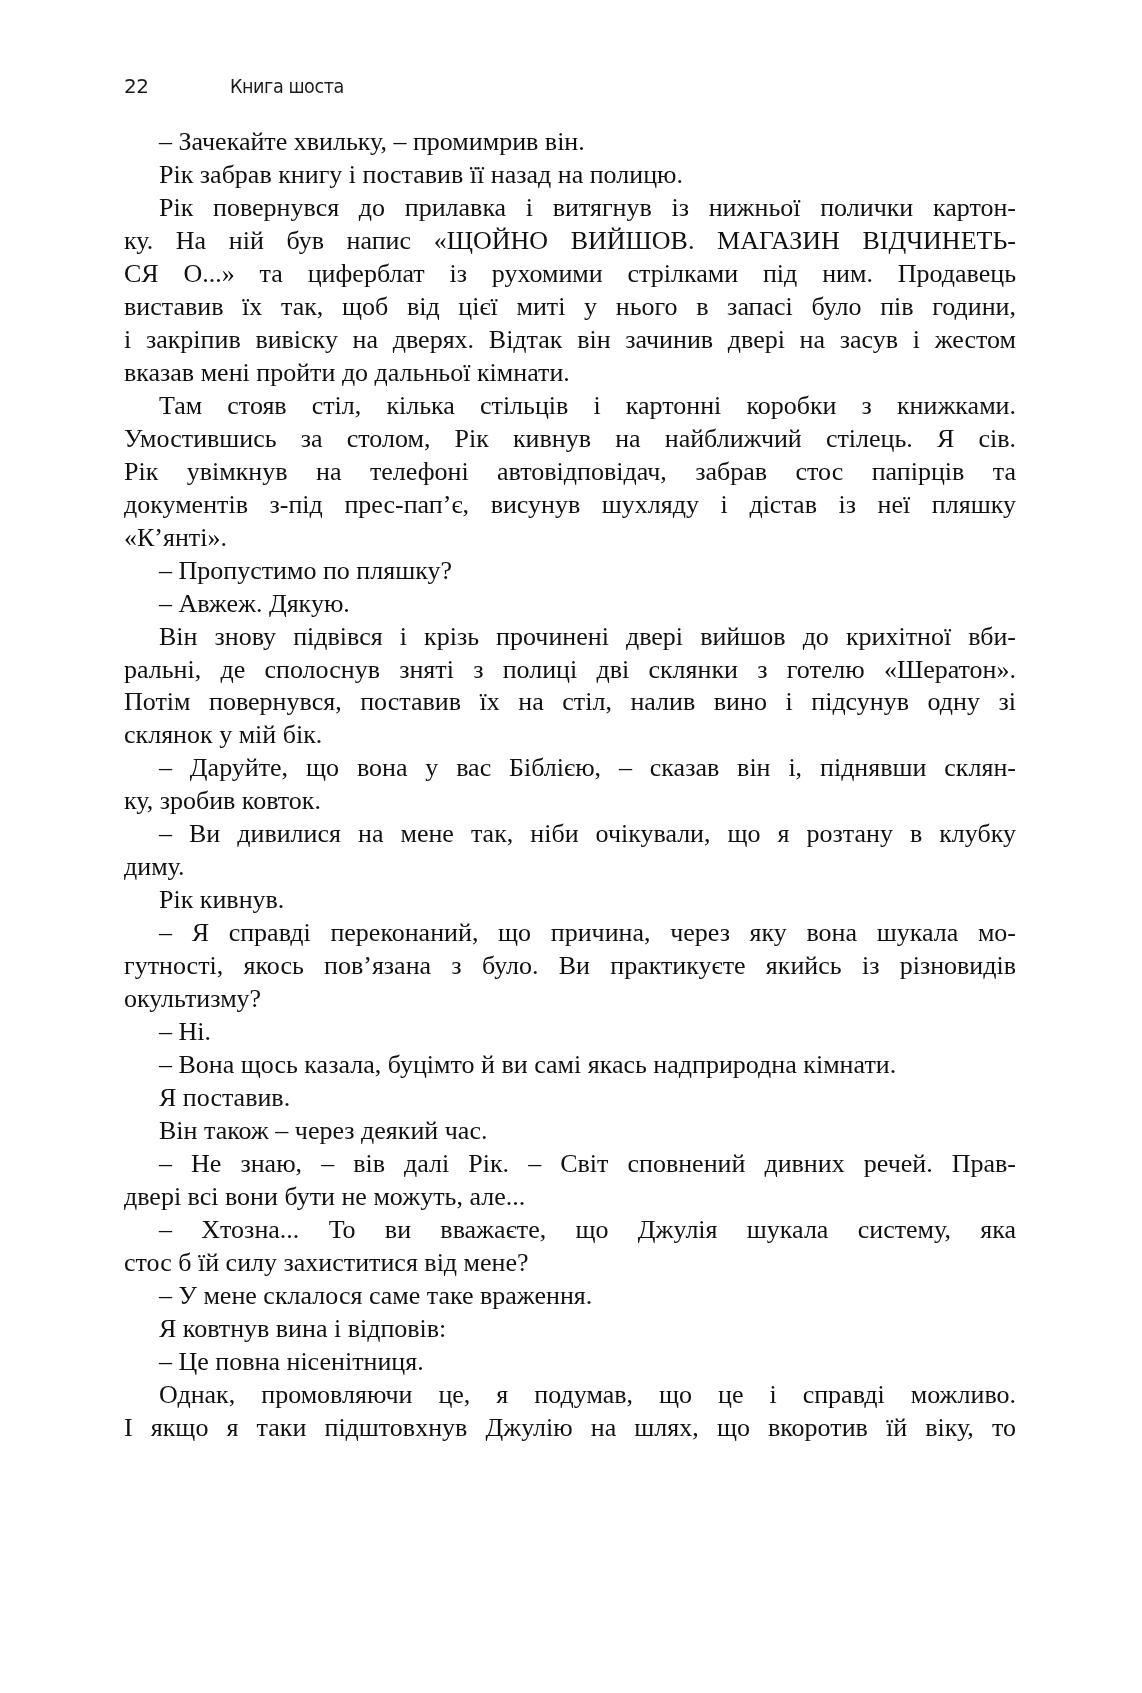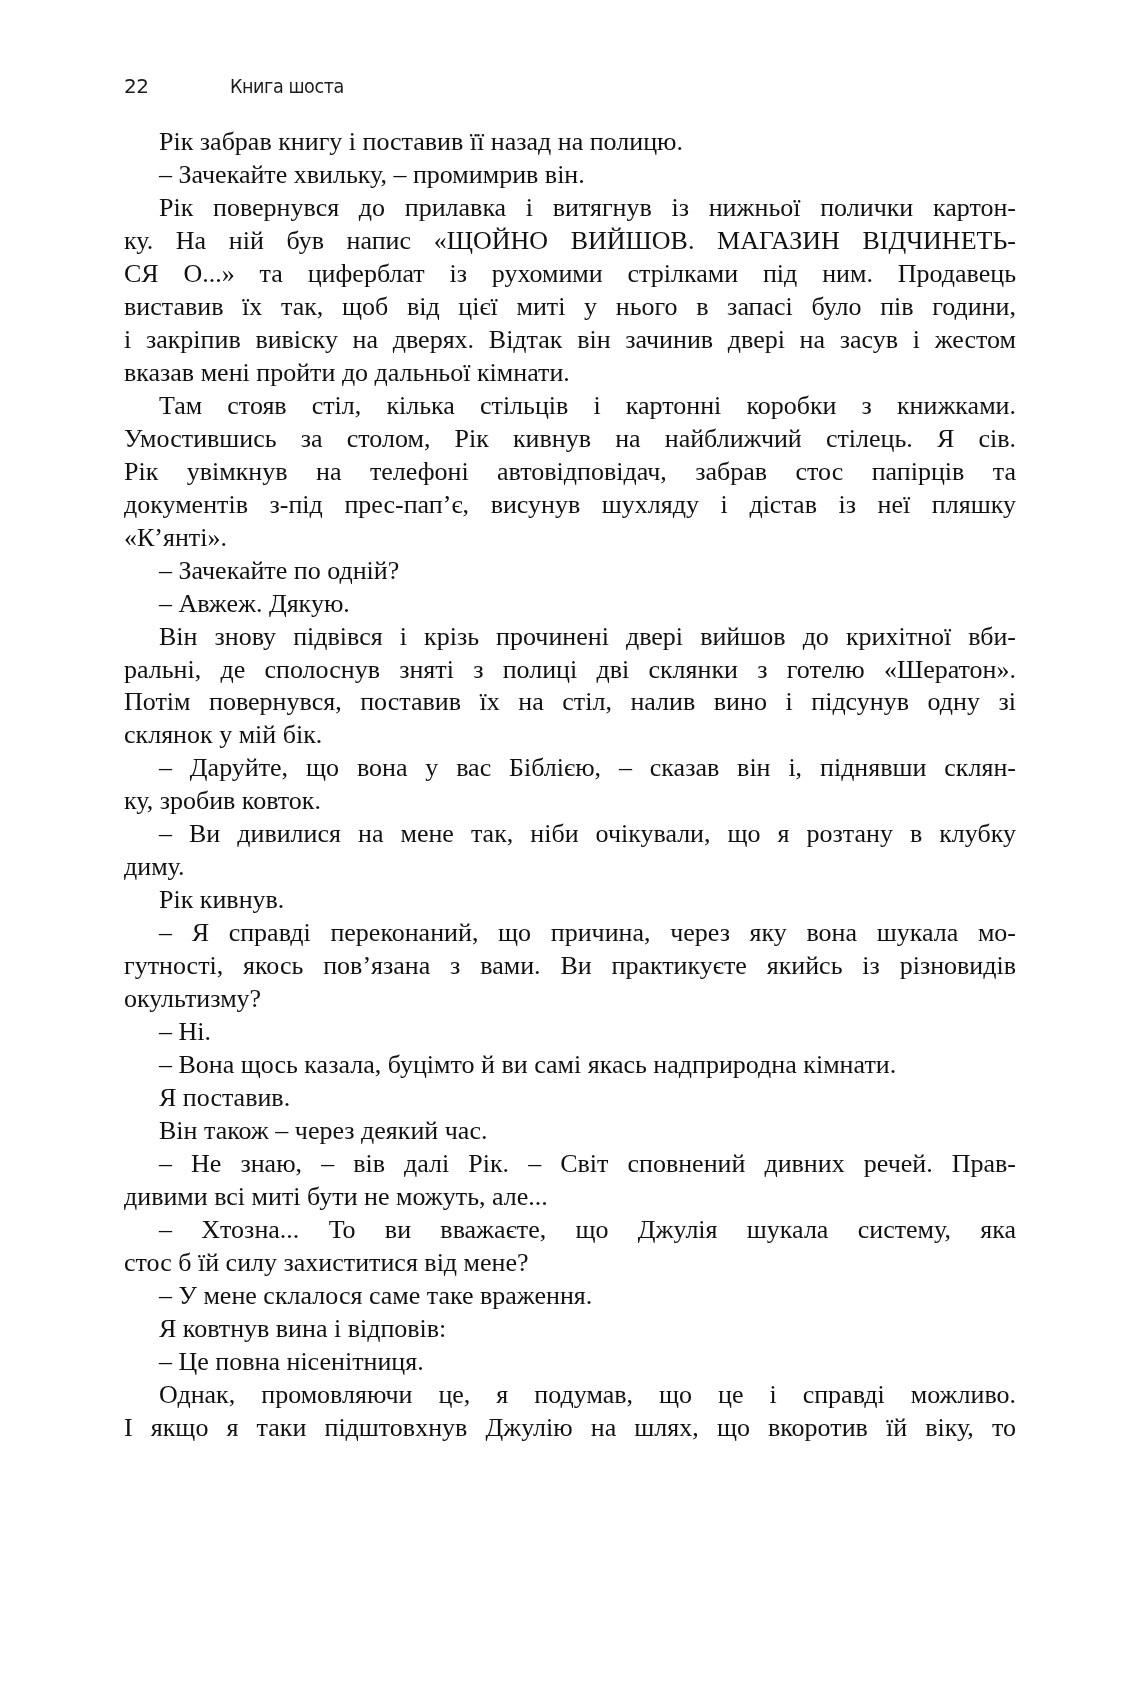--- a/index.html
+++ b/index.html
@@ -15,53 +15,53 @@
 </style>
 </head>
 <body>
 
 <div class="page">
   <div class="header">
     <span class="num">22</span>
     <span class="title">Книга шоста</span>
   </div>
   <div class="body" id="body">
+      <div class="line ind">– Зачекайте хвильку, – промимрив він.</div>
       <div class="line ind">Рік забрав книгу і поставив її назад на полицю.</div>
-      <div class="line ind">– Зачекайте хвильку, – промимрив він.</div>
       <div class="line j ind">Рік повернувся до прилавка і витягнув із нижньої полички картон-</div>
       <div class="line j">ку. На ній був напис «ЩОЙНО ВИЙШОВ. МАГАЗИН ВІДЧИНЕТЬ-</div>
       <div class="line j">СЯ О...» та циферблат із рухомими стрілками під ним. Продавець</div>
       <div class="line j">виставив їх так, щоб від цієї миті у нього в запасі було пів години,</div>
       <div class="line j">і закріпив вивіску на дверях. Відтак він зачинив двері на засув і жестом</div>
       <div class="line">вказав мені пройти до дальньої кімнати.</div>
       <div class="line j ind">Там стояв стіл, кілька стільців і картонні коробки з книжками.</div>
       <div class="line j">Умостившись за столом, Рік кивнув на найближчий стілець. Я сів.</div>
       <div class="line j">Рік увімкнув на телефоні автовідповідач, забрав стос папірців та</div>
       <div class="line j">документів з-під прес-пап’є, висунув шухляду і дістав із неї пляшку</div>
       <div class="line">«К’янті».</div>
-      <div class="line ind">– Зачекайте по одній?</div>
+      <div class="line ind">– Пропустимо по пляшку?</div>
       <div class="line ind">– Авжеж. Дякую.</div>
       <div class="line j ind">Він знову підвівся і крізь прочинені двері вийшов до крихітної вби-</div>
       <div class="line j">ральні, де сполоснув зняті з полиці дві склянки з готелю «Шератон».</div>
       <div class="line j">Потім повернувся, поставив їх на стіл, налив вино і підсунув одну зі</div>
       <div class="line">склянок у мій бік.</div>
       <div class="line j ind">– Даруйте, що вона у вас Біблією, – сказав він і, піднявши склян-</div>
       <div class="line">ку, зробив ковток.</div>
       <div class="line j ind">– Ви дивилися на мене так, ніби очікували, що я розтану в клубку</div>
       <div class="line">диму.</div>
       <div class="line ind">Рік кивнув.</div>
       <div class="line j ind">– Я справді переконаний, що причина, через яку вона шукала мо-</div>
-      <div class="line j">гутності, якось пов’язана з вами. Ви практикуєте якийсь із різновидів</div>
+      <div class="line j">гутності, якось пов’язана з було. Ви практикуєте якийсь із різновидів</div>
       <div class="line">окультизму?</div>
       <div class="line ind">– Ні.</div>
       <div class="line ind">– Вона щось казала, буцімто й ви самі якась надприродна кімнати.</div>
       <div class="line ind">Я поставив.</div>
       <div class="line ind">Він також – через деякий час.</div>
       <div class="line j ind">– Не знаю, – вів далі Рік. – Світ сповнений дивних речей. Прав-</div>
-      <div class="line">дивими всі миті бути не можуть, але...</div>
+      <div class="line">двері всі вони бути не можуть, але...</div>
       <div class="line j ind">– Хтозна... То ви вважаєте, що Джулія шукала систему, яка</div>
       <div class="line">стос б їй силу захиститися від мене?</div>
       <div class="line ind">– У мене склалося саме таке враження.</div>
       <div class="line ind">Я ковтнув вина і відповів:</div>
       <div class="line ind">– Це повна нісенітниця.</div>
       <div class="line j ind">Однак, промовляючи це, я подумав, що це і справді можливо.</div>
       <div class="line j">І якщо я таки підштовхнув Джулію на шлях, що вкоротив їй віку, то</div>
     </div>
 </div>
 

